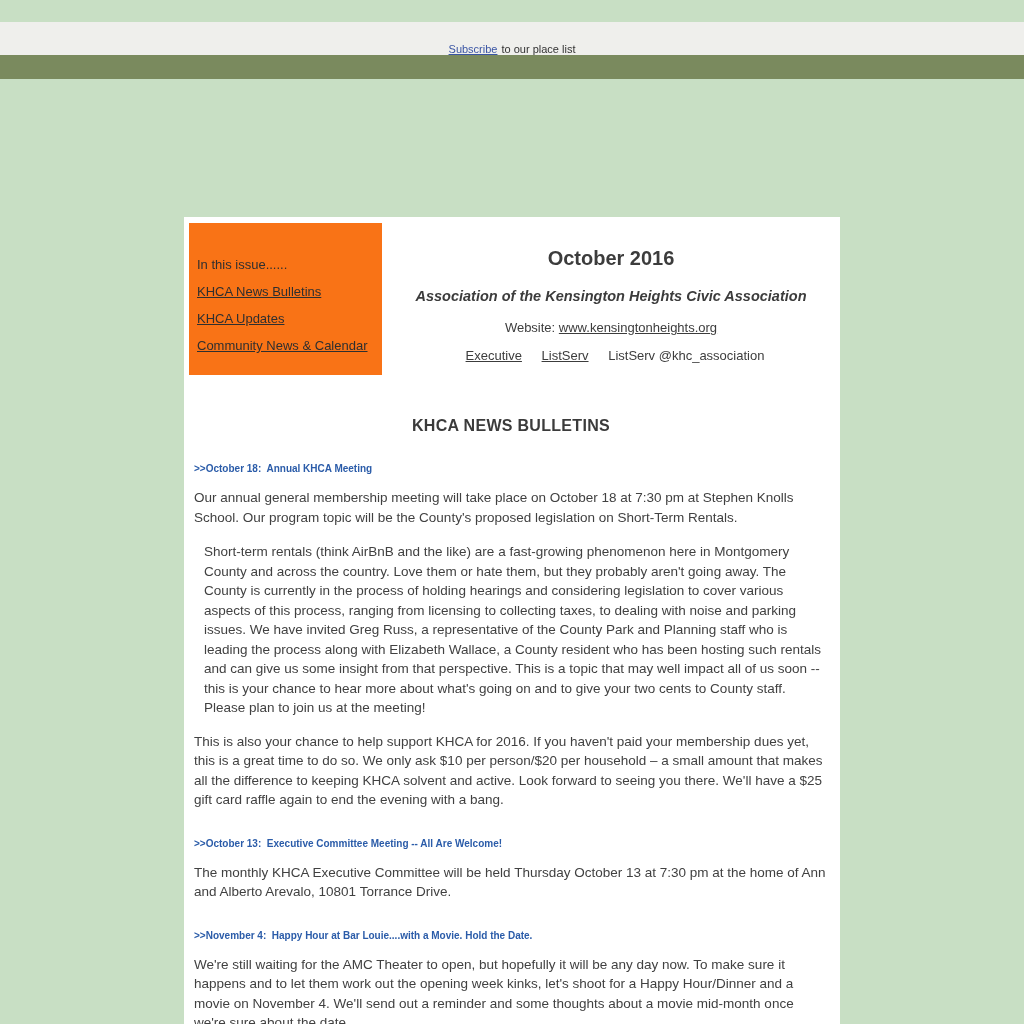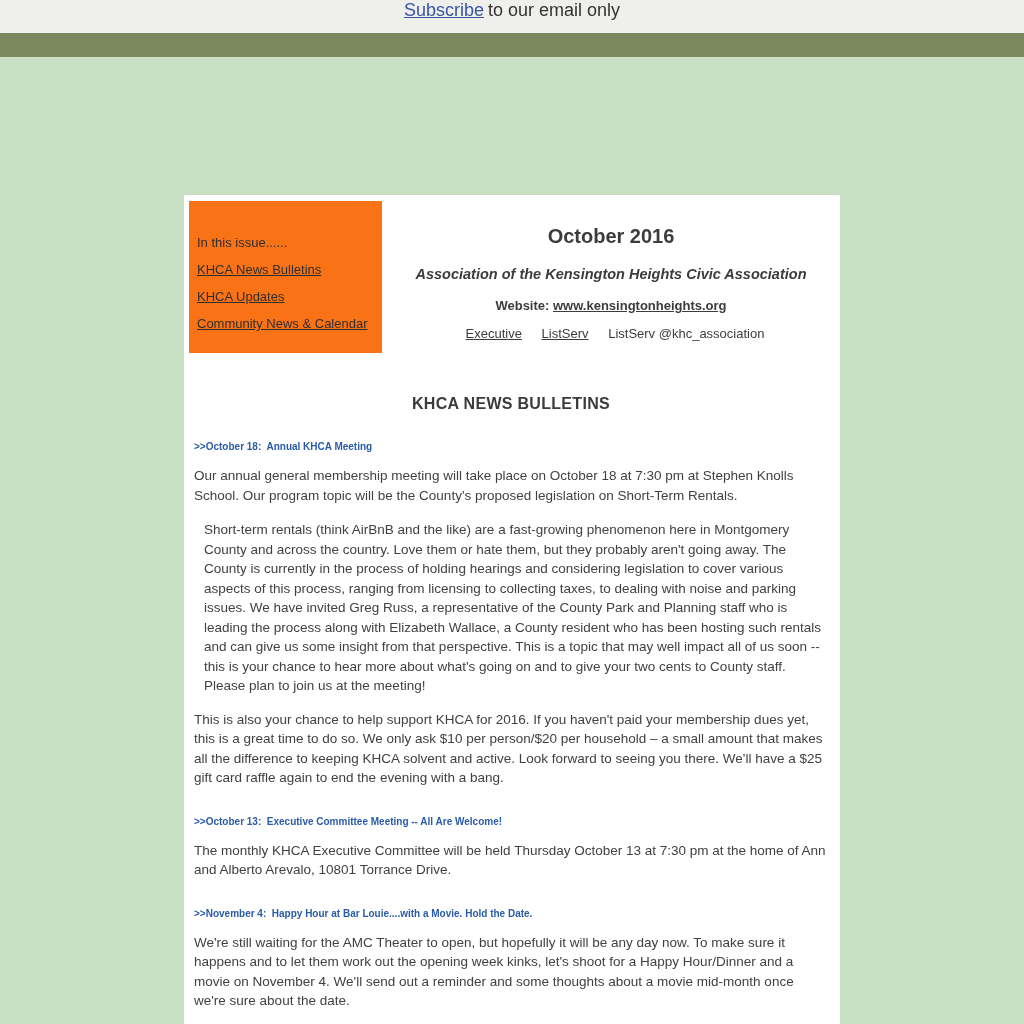--- a/index.html
+++ b/index.html
@@ -11,24 +11,25 @@
   .page {
     width: 1024px;
     height: 1024px;
     overflow: hidden;
     background: #c8dfc4;
   }
   .top-bar {
     height: 33px;
     background: #efefec;
     display: flex;
-    align-items: flex-start;
+    align-items: flex-end;
     justify-content: center;
-    font-size: 18px;
+    font-size: 11px;
     color: #333;
+    margin-top: 22px;
   }
   .top-bar a, .link {
     cursor: pointer;
   }
   .subscribe-link {
     color: #3a55a4;
     text-decoration: underline;
     margin-right: 4px;
   }
   .olive-bar {
@@ -77,21 +78,20 @@
   }
   .masthead-subtitle {
     font-size: 14.5px;
     font-weight: bold;
     font-style: italic;
     margin: 18px 0 0;
   }
   .masthead-website {
     font-size: 13px;
     margin: 16px 0 0;
-    font-weight: bold;
   }
   .website-link {
     color: #3c3c3c;
     text-decoration: underline;
     cursor: pointer;
   }
   .masthead-social {
     font-size: 13px;
     margin: 13px 0 0;
   }
@@ -131,21 +131,21 @@
     margin-top: 15px;
   }
 </style>
 </head>
 <body>
 
 <div class="page">
 
   <div class="top-bar">
     <span class="subscribe-link link">Subscribe</span>
-    <span>to our email only</span>
+    <span>to our place list</span>
   </div>
 
   <div class="olive-bar"></div>
 
   <div class="card">
 
     <div class="card-header">
 
       <div class="toc-box">
         <div class="toc-intro">In this issue......</div>

